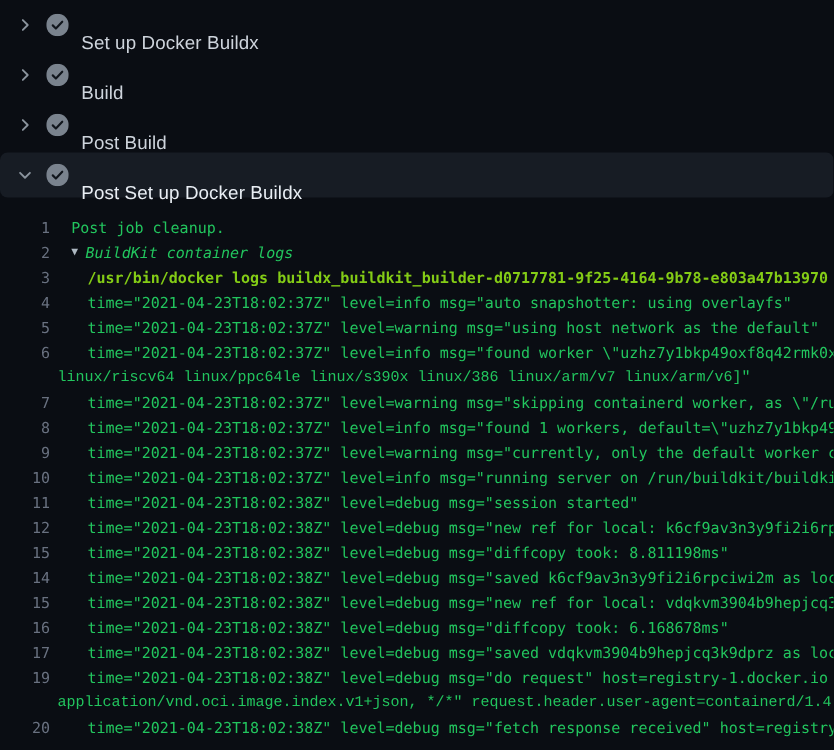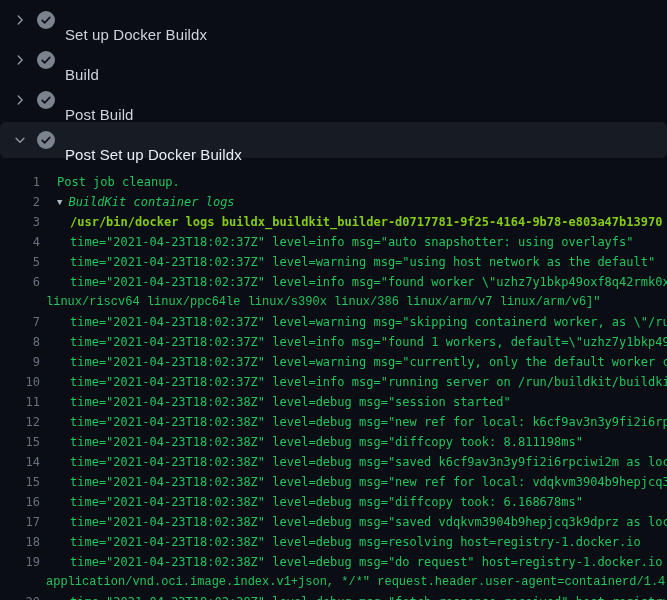--- a/index.html
+++ b/index.html
@@ -224,25 +224,20 @@
     <span class="num">16</span>
     
     <span class="content">time="2021-04-23T18:02:38Z" level=debug msg="diffcopy took: 6.168678ms"</span>
   </div>
       <div class="row t-log">
     <span class="num">17</span>
     
     <span class="content">time="2021-04-23T18:02:38Z" level=debug msg="saved vdqkvm3904b9hepjcq3k9dprz as loca</span>
   </div>
       <div class="row t-log">
-    <span class="num">18</span>
-    
-    <span class="content">time="2021-04-23T18:02:38Z" level=debug msg=resolving host=registry-1.docker.io</span>
-  </div>
-      <div class="row t-log">
     <span class="num">19</span>
     
     <span class="content">time="2021-04-23T18:02:38Z" level=debug msg="do request" host=registry-1.docker.io r</span>
   </div>
       <div class="row t-wrap">
     <span class="num"></span>
     
     <span class="content">application/vnd.oci.image.index.v1+json, */*" request.header.user-agent=containerd/1.4</span>
   </div>
       <div class="row t-log">

